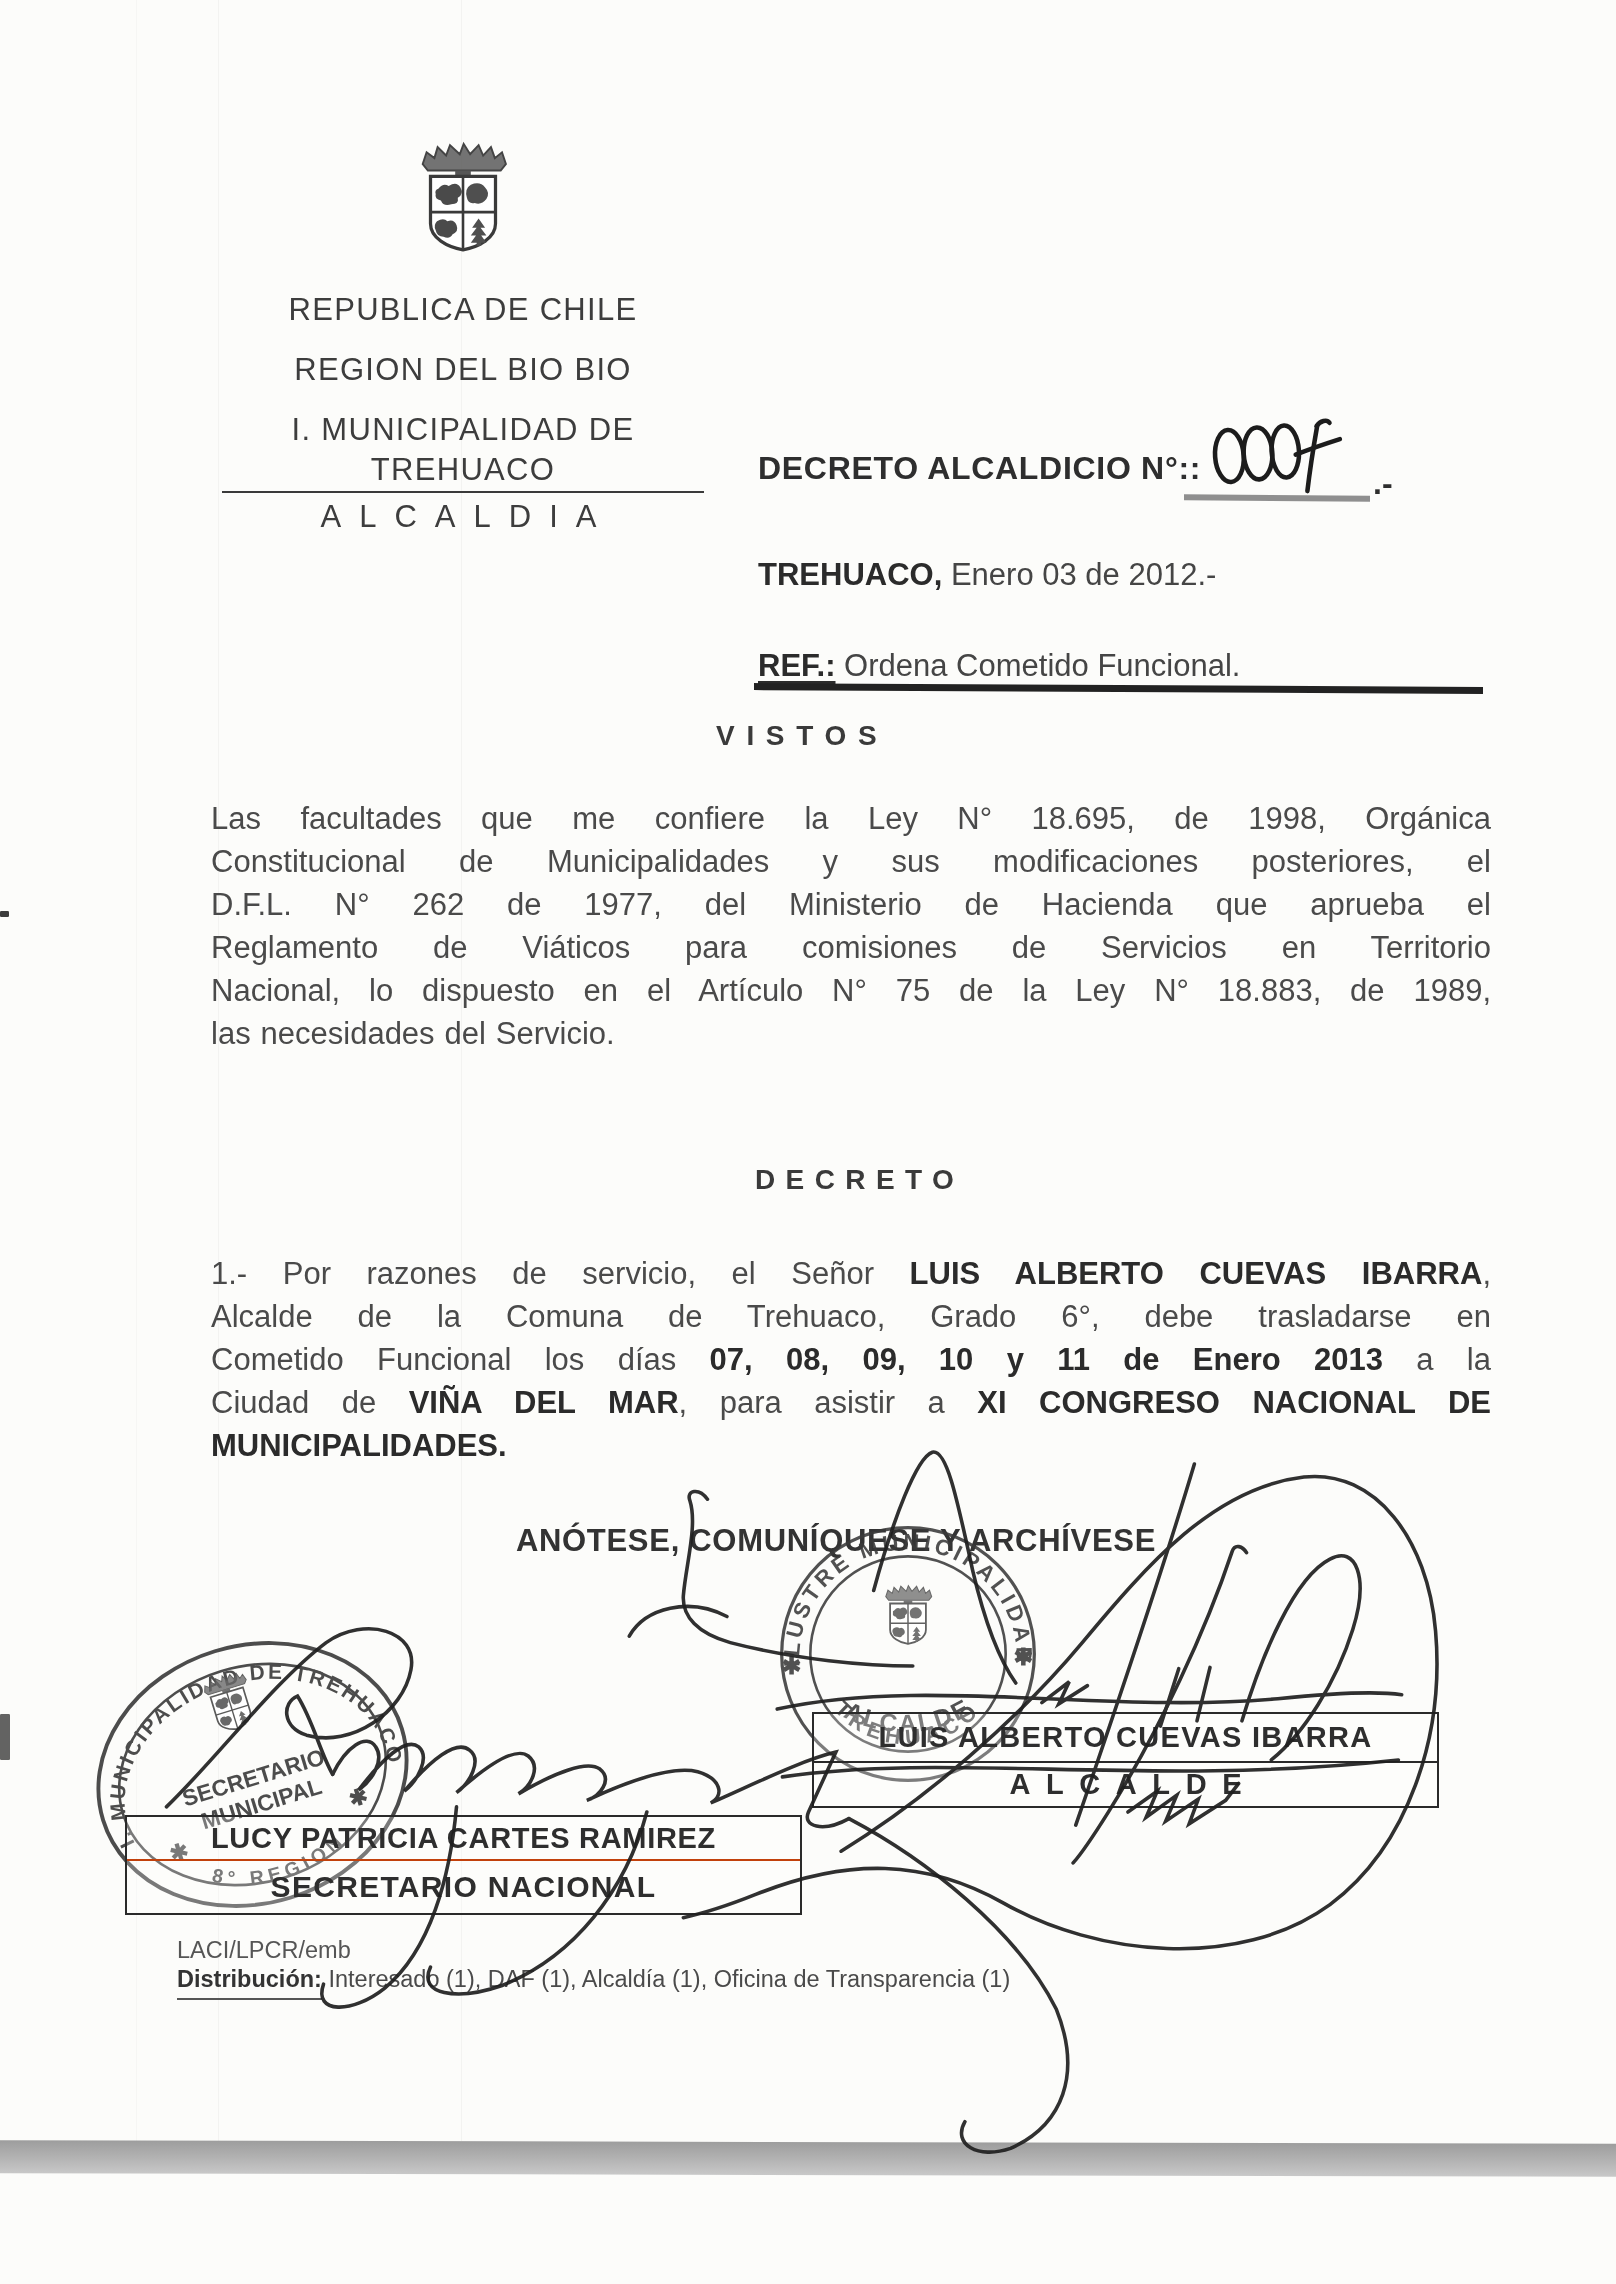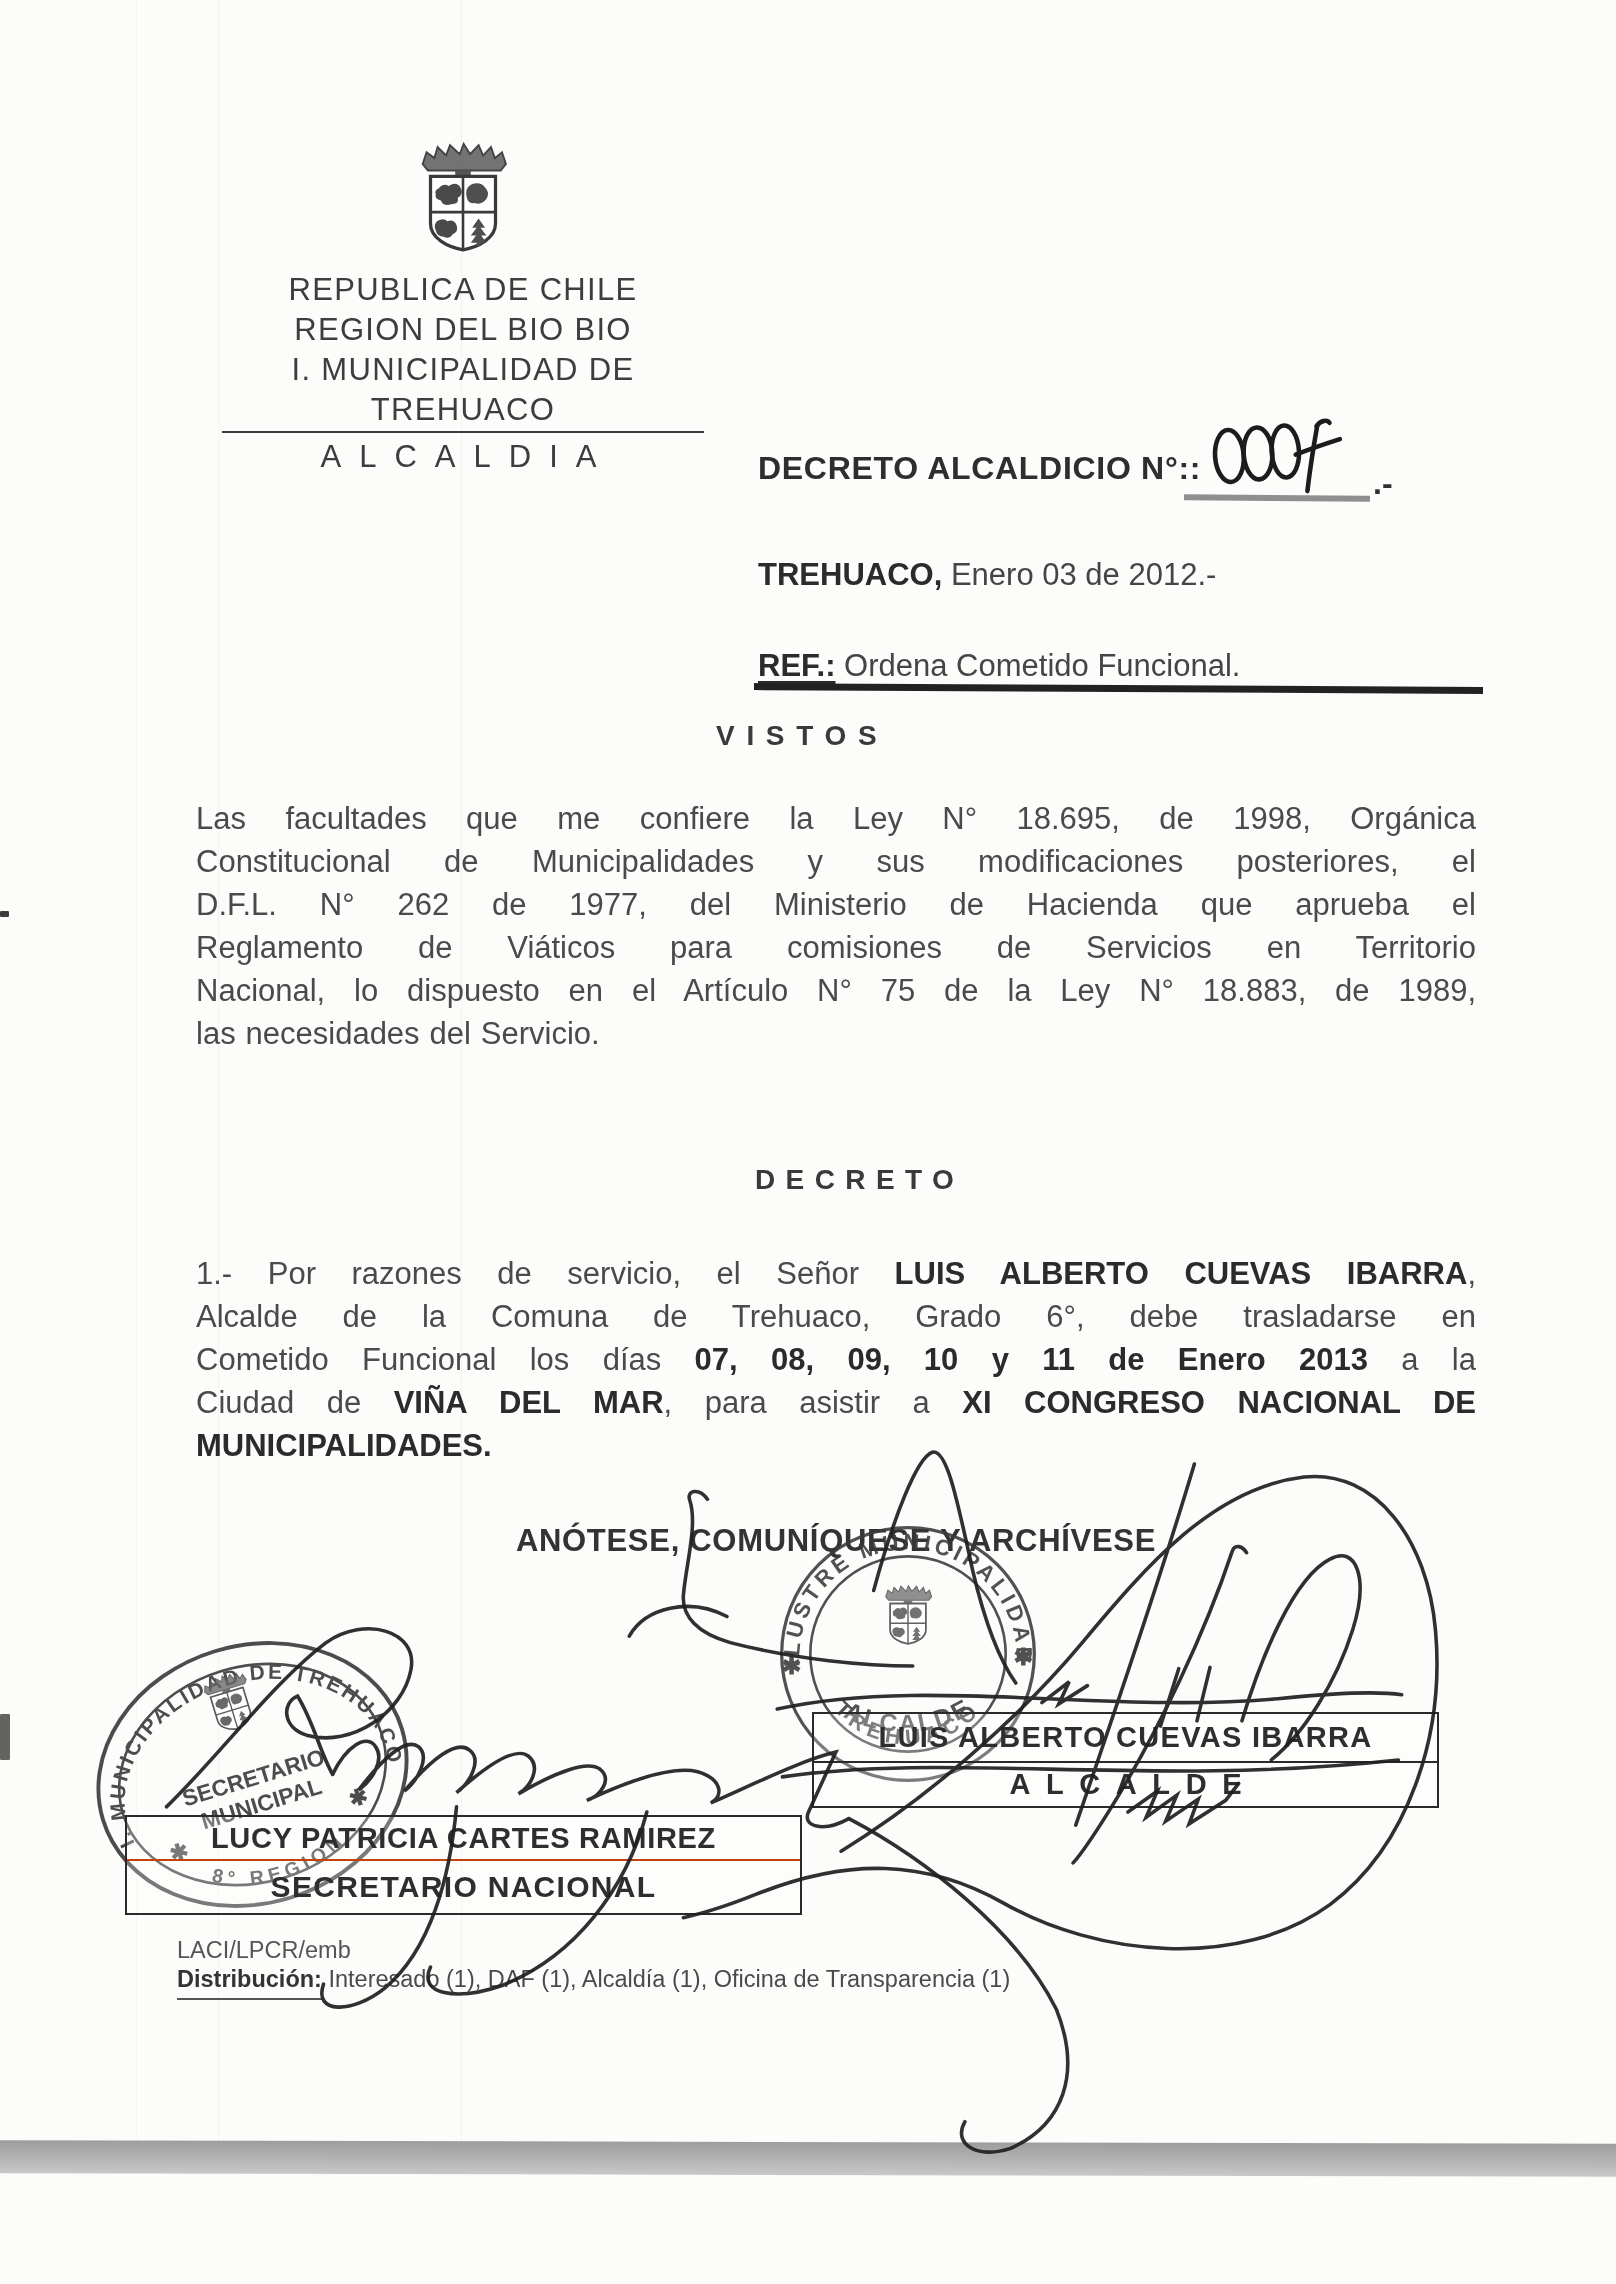--- a/index.html
+++ b/index.html
@@ -7,39 +7,39 @@
     position:relative; width:1617px; height:2284px; margin:0 auto;
     background:#fcfcfa; overflow:hidden;
     font-family:"Liberation Sans", sans-serif; color:#454545;
   }
   .abs{position:absolute;}
   .crease{position:absolute; top:0; height:2141px; width:1.3px; background:rgba(70,70,70,0.05);}
   .edge-mark{position:absolute; background:#3c3c3c; border-radius:1.3px;}
 
   
   .letterhead{left:222px; top:138px; width:482px; text-align:center;}
-  .lh-line{font-size:31px; line-height:40px; color:#3d3d3d; letter-spacing:1.3px;}
+  .lh-line{font-size:31px; line-height:40px; color:#3d3d3d; letter-spacing:1.3px;margin-top:20px;}
   .lh-muni{display:inline-block; border-bottom:2.6px solid #3a3a3a; padding-bottom:1.3px;}
   .lh-alcaldia{letter-spacing:18px; padding-left:9px; margin-top:3.9px; color:#3d3d3d;}
 
   
   .b{font-weight:bold; color:#2b2b2b;}
   .decreto-label{left:758px; top:450px; font-size:32px; font-weight:bold; color:#2e2e2e; letter-spacing:0.7px;}
   .num-underline{left:1184px; top:495px; width:186px; height:5.9px; background:#8f8f8f; transform:rotate(0.4deg);}
   .decreto-suffix{left:1373px; top:465px; font-size:32px; font-weight:bold; color:#2e2e2e;}
   .date-line{left:758px; top:557px; font-size:31px;}
   .ref-line{left:758px; top:648px; font-size:31px;text-align:center;}
   .ref-label{font-weight:bold; color:#2b2b2b; text-decoration:underline; text-underline-offset:5.2px; text-decoration-thickness:2.6px;}
   .ref-rule{left:754px; top:685px; width:729px; height:6.5px; background:#222; transform:rotate(0.3deg);}
 
   .section-head{font-size:28px; font-weight:bold; color:#3a3a3a;}
   .vistos{left:716px; top:720px; letter-spacing:11.7px;}
   .decreto-head{left:755px; top:1164px; letter-spacing:10.4px;}
 
-  .para{left:196px; width:1280px; font-size:31px; line-height:43px; color:#4a4a4a; word-spacing:1.3px;}
+  .para{left:211px; width:1280px; font-size:31px; line-height:43px; color:#4a4a4a; word-spacing:1.3px;}
   .p1{top:797px;}
   .p2{top:1252px;}
   .pline{text-align:justify;}
   .jline{text-align-last:justify;}
   .bseg{font-weight:bold; color:#2b2b2b;}
 
   .anotese{left:196px; top:1523px; width:1280px; text-align:center; font-size:31px; font-weight:bold; color:#333; letter-spacing:0.7px;}
 
   
   .sig-table{border:2px solid #2a2a2a; background:rgba(255,255,255,0.25);}

